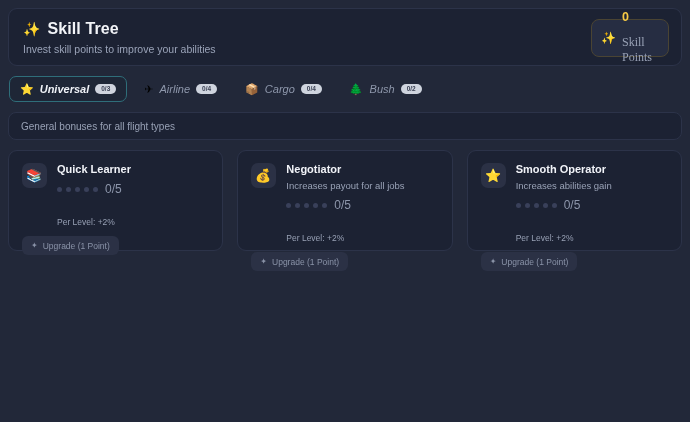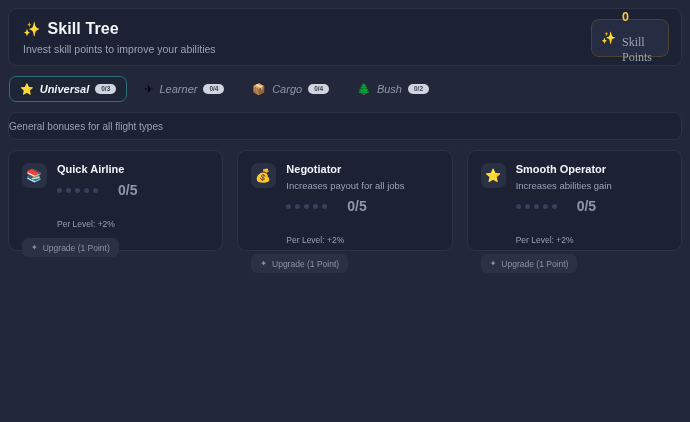--- a/index.html
+++ b/index.html
@@ -66,21 +66,21 @@
   }
 
   
   .cat-desc {
     margin-top: 10px;
     background: #1c2233;
     border: 1px solid #2c3349;
     border-radius: 8px;
     height: 28px;
     display: flex; align-items: center;
-    padding: 0 0;
+    padding: 0 12px;
     font-size: 10px; color: #98a1b5;
   }
 
   
   .grid {
     margin-top: 10px;
     display: grid;
     grid-template-columns: repeat(3, 1fr);
     gap: 14px;
   }
@@ -97,21 +97,21 @@
     background: #2b3145;
     border-radius: 7px;
     display: flex; align-items: center; justify-content: center;
     font-size: 13px; line-height: 1;
   }
   .card-body { flex: 1; min-width: 0; }
   .card-name { font-size: 11px; font-weight: bold; color: #f1f3f8; }
   .card-desc { font-size: 9.5px; color: #99a2b6; margin-top: 5px; }
   .dots-row { display: flex; align-items: center; gap: 4px; margin-top: 7px; }
   .dot { width: 5px; height: 5px; border-radius: 50%; background: #39405a; }
-  .dots-txt { font-size: 14px; color: #8d96ab; margin-left: 16px; font-weight: bold; }
+  .dots-txt { font-size: 12px; color: #8d96ab; margin-left: 3px; }
   .per-level { font-size: 8.5px; color: #98a1b5; margin-top: 21px; }
   .upgrade-btn {
     margin-top: 9px;
     display: inline-flex; align-items: center; gap: 5px;
     background: #2b3145;
     border: none; border-radius: 6px;
     height: 19px; padding: 0 9px;
     font-family: inherit;
     font-size: 8.5px; color: #8a93a8;
     cursor: pointer;
@@ -140,42 +140,42 @@
   </div>
 
   <div class="tabs" id="tabs-root">
       <div class="tab active">
         <span class="tab-ico">⭐</span>
         <span class="tab-lbl">Universal</span>
         <span class="tab-badge">0/3</span>
       </div>
       <div class="tab">
         <span class="tab-ico">✈</span>
-        <span class="tab-lbl">Learner</span>
+        <span class="tab-lbl">Airline</span>
         <span class="tab-badge">0/4</span>
       </div>
       <div class="tab">
         <span class="tab-ico">📦</span>
         <span class="tab-lbl">Cargo</span>
         <span class="tab-badge">0/4</span>
       </div>
       <div class="tab">
         <span class="tab-ico">🌲</span>
         <span class="tab-lbl">Bush</span>
         <span class="tab-badge">0/2</span>
       </div>
     </div>
 
   <div class="cat-desc">General bonuses for all flight types</div>
 
   <div class="grid" id="cards-root">
       <div class="card"><div class="card-top">
           <div class="card-ico">📚</div>
           <div class="card-body">
-            <div class="card-name">Quick Airline</div>
+            <div class="card-name">Quick Learner</div>
             <div class="dots-row">
               <span class="dot"></span>
               <span class="dot"></span>
               <span class="dot"></span>
               <span class="dot"></span>
               <span class="dot"></span>
               <span class="dots-txt">0/5</span>
             </div>
             <div class="per-level">Per Level: +2%</div>
           </div>

